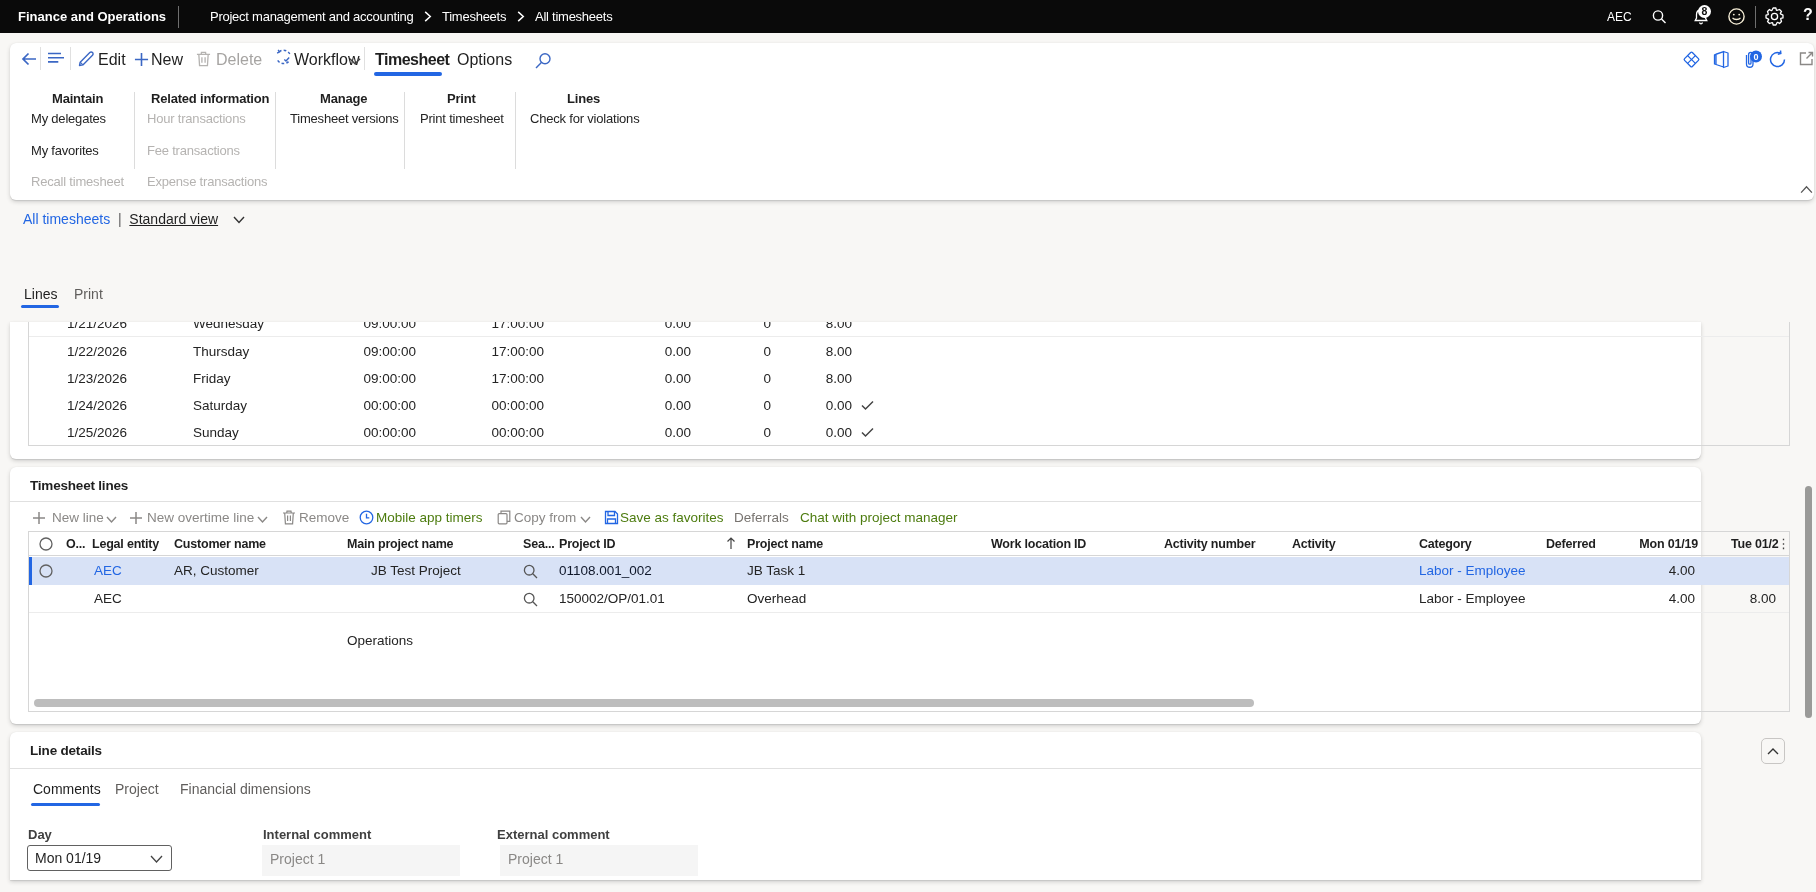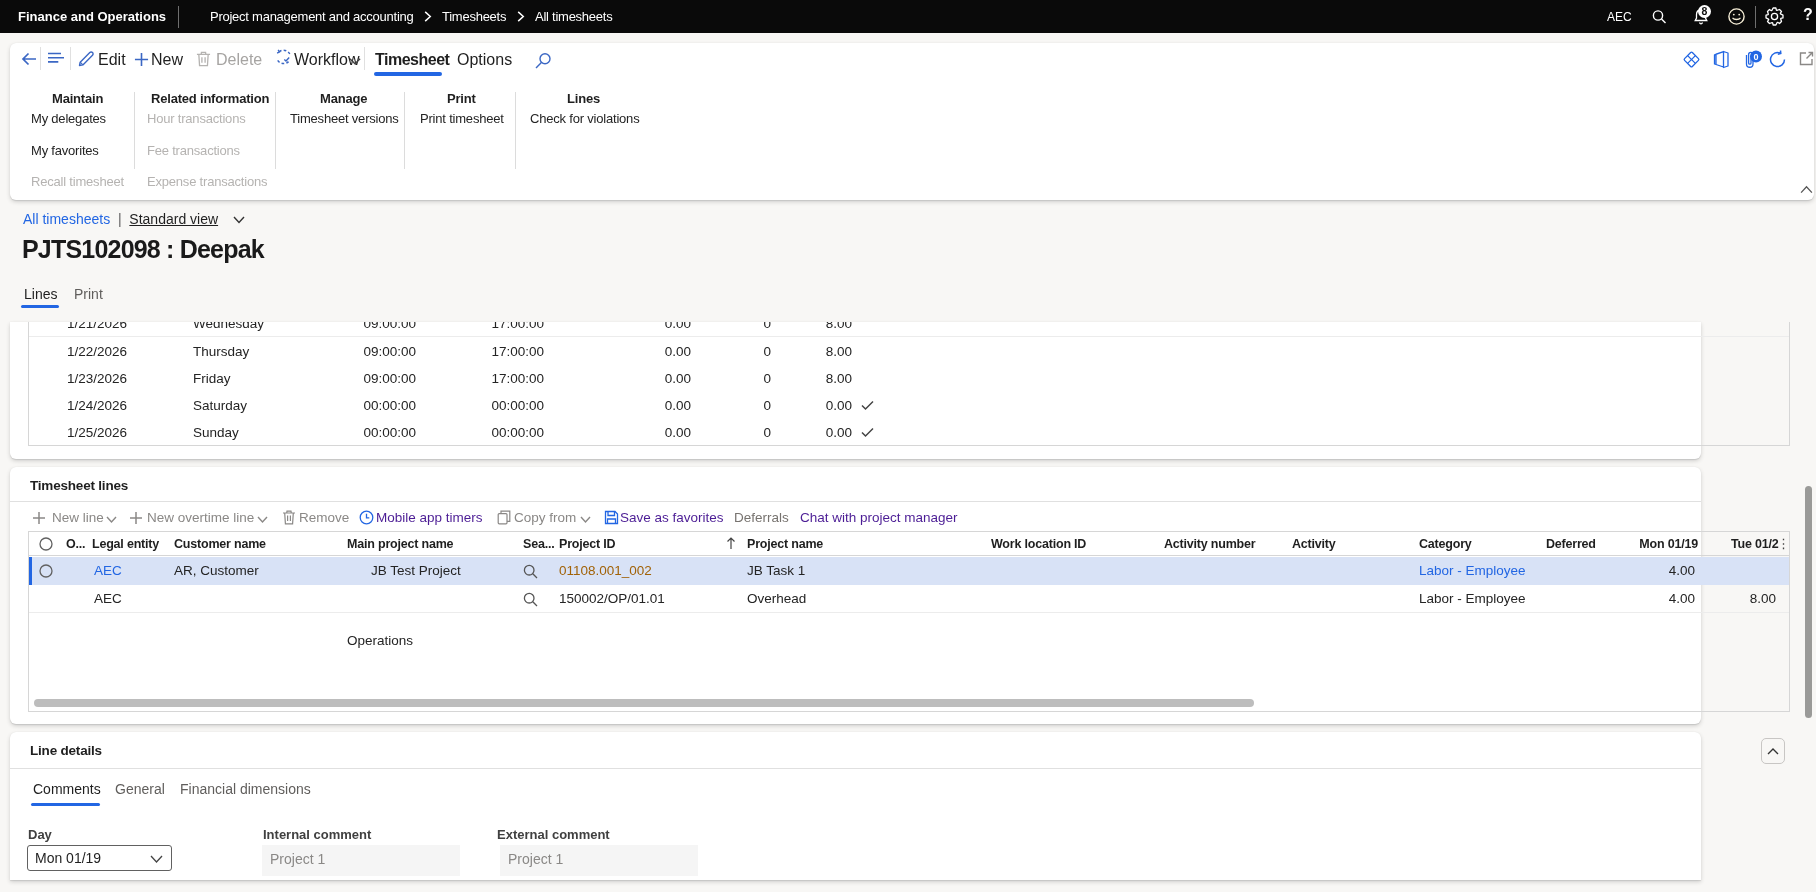--- a/index.html
+++ b/index.html
@@ -42,21 +42,21 @@
 .drow { position:absolute; left:0; width:100%; height:27px; line-height:27px; font-size:13.5px; color:#242424; }
 .dcell { position:absolute; top:0; white-space:nowrap; }
 .dnum { text-align:right; }
 
 
 .sec-title { position:absolute; left:20px; top:11px; font-size:13.5px; font-weight:bold; letter-spacing:-0.2px; color:#1f1f1f; }
 .sec-div { position:absolute; left:0; width:100%; height:1px; background:#e0e0e0; }
 
 
 .tb-it { color:#8a8886; }
-.tb-blue { color:#4c1d95; }
+.tb-blue { color:#4d7c0f; }
 
 
 .grid2 { position:absolute; left:18px; top:64px; width:1762px; height:181px; border:1px solid #d6d6d6; }
 .g2head { position:absolute; left:0; top:0; width:100%; height:24px; border-bottom:1px solid #d6d6d6; font-weight:bold; font-size:12.5px; letter-spacing:-0.2px; color:#1f1f1f; }
 .g2row { position:absolute; left:0; width:100%; height:28px; font-size:13.5px; color:#242424; }
 .g2cell { position:absolute; top:0; line-height:28px; white-space:nowrap; }
 .g2h { position:absolute; top:0; line-height:24px; white-space:nowrap; }
 .sel { background:#d8e2f6; }
 .selbar { position:absolute; left:0; top:0; width:3px; height:100%; background:#2266e3; }
 .hscroll { position:absolute; left:5px; top:167px; width:1220px; height:8px; background:#bdbdbd; border-radius:4px; }
@@ -196,21 +196,20 @@
 
     <svg class="icon" style="left:1790px;top:142px;" width="13" height="9" viewBox="0 0 14 10">
         <path d="M1 8.5 L7 2 L13 8.5" stroke="#555" stroke-width="1.4" fill="none"></path>
       </svg>
   </div>
 
   <div class="crumb2"><a>All timesheets</a><span style="color:#616161;">&nbsp;&nbsp;|&nbsp;&nbsp;</span><span style="color:#1f1f1f;text-decoration:underline;">Standard view</span></div>
   <svg class="icon" style="left:233px;top:216px;" width="12" height="8" viewBox="0 0 12 8">
       <path d="M1 1 L6 6.5 L11 1" stroke="#333" stroke-width="1.4" fill="none"></path>
     </svg>
-  <div class="title">PJTS102098 : Deepak</div>
   <div class="tab" style="left:24px;">Lines</div>
   <div class="tab inactive" style="left:74px;">Print</div>
   <div class="tab-underline" style="left:21px;width:38px;"></div>
 
   <div class="card" id="card1">
     <div class="dgrid">
       <div class="drow" style="top:-12px;">
         <div class="dcell" style="left:38px;">1/21/2026</div>
         <div class="dcell" style="left:164px;">Wednesday</div>
         <div class="dcell dnum" style="left:250px;width:137px;">09:00:00</div>
@@ -339,21 +338,21 @@
         <svg class="icon" style="left:10px;top:7px;" width="14" height="14" viewBox="0 0 14 14">
             <circle cx="7" cy="7" r="6" stroke="#616161" stroke-width="1.3" fill="none"></circle>
           </svg>
         <div class="g2cell" style="left:65px;color:#2266e3;">AEC</div>
         <div class="g2cell" style="left:145px;">AR, Customer</div>
         <div class="g2cell" style="left:318px;margin-left:24px;">JB Test Project</div>
         <svg class="icon" style="left:494px;top:7px;" width="15" height="15" viewBox="0 0 15 15">
             <circle cx="6.2" cy="6.2" r="4.8" stroke="#555" stroke-width="1.3" fill="none"></circle>
             <path d="M9.8 9.8 L14 14" stroke="#555" stroke-width="1.3"></path>
           </svg>
-        <div class="g2cell" style="left:530px;color:#a16207;">01108.001_002</div>
+        <div class="g2cell" style="left:530px;color:#0f172a;">01108.001_002</div>
         <div class="g2cell" style="left:718px;">JB Task 1</div>
         <div class="g2cell" style="left:1390px;color:#2266e3;">Labor - Employee</div>
         <div class="g2cell" style="left:1612px;width:54px;text-align:right;">4.00</div>
       </div>
       <div class="g2row" style="top:53px;border-bottom:1px solid #ececec;">
         <div class="g2cell" style="left:65px;">AEC</div>
         <div class="g2cell" style="left:318px;margin-top:42px;">Operations</div>
         <svg class="icon" style="left:494px;top:7px;" width="15" height="15" viewBox="0 0 15 15">
             <circle cx="6.2" cy="6.2" r="4.8" stroke="#555" stroke-width="1.3" fill="none"></circle>
             <path d="M9.8 9.8 L14 14" stroke="#555" stroke-width="1.3"></path>
@@ -371,21 +370,21 @@
   <div class="card" id="card3">
     <div class="sec-title">Line details</div>
     <div class="abs" style="left:1751px;top:6px;width:24px;height:26px;border:1px solid #c8c6c4;border-radius:5px;">
       <svg style="position:absolute;left:5px;top:8px;" width="12" height="8" viewBox="0 0 12 8">
           <path d="M1 7 L6 2 L11 7" stroke="#333" stroke-width="1.4" fill="none"></path>
         </svg>
     </div>
     <div class="sec-div" style="top:36px;"></div>
     <div class="ld-tab" style="left:23px;top:49px;">Comments</div>
     <div class="abs" style="left:21px;top:71px;width:69px;height:3px;background:#2266e3;border-radius:2px;"></div>
-    <div class="ld-tab" style="left:105px;top:49px;color:#605e5c;">General</div>
+    <div class="ld-tab" style="left:105px;top:49px;color:#605e5c;">Project</div>
     <div class="ld-tab" style="left:170px;top:49px;color:#605e5c;">Financial dimensions</div>
     <div class="fld-label" style="left:18px;top:95px;">Day</div>
     <div class="abs" style="left:17px;top:113px;width:145px;height:26px;border:1px solid #616161;border-radius:3px;background:#fff;">
       <div class="abs" style="left:7px;top:4px;font-size:14px;color:#1f1f1f;">Mon 01/19</div>
       <svg style="position:absolute;right:8px;top:9px;" width="13" height="9" viewBox="0 0 13 9">
           <path d="M1 1 L6.5 7 L12 1" stroke="#444" stroke-width="1.3" fill="none"></path>
         </svg>
     </div>
     <div class="fld-label" style="left:253px;top:95px;">Internal comment</div>
     <div class="abs" style="left:252px;top:113px;width:198px;height:31px;background:#f5f5f5;">

